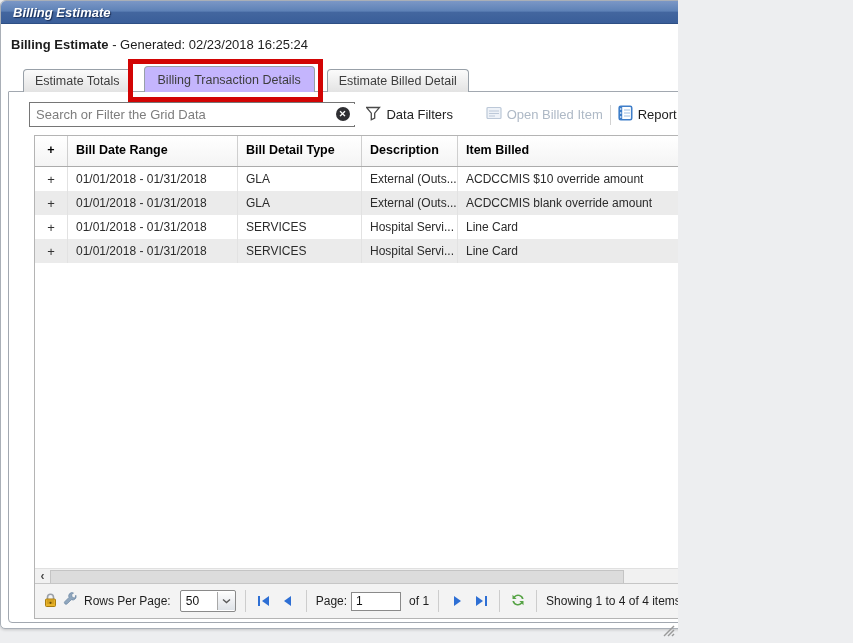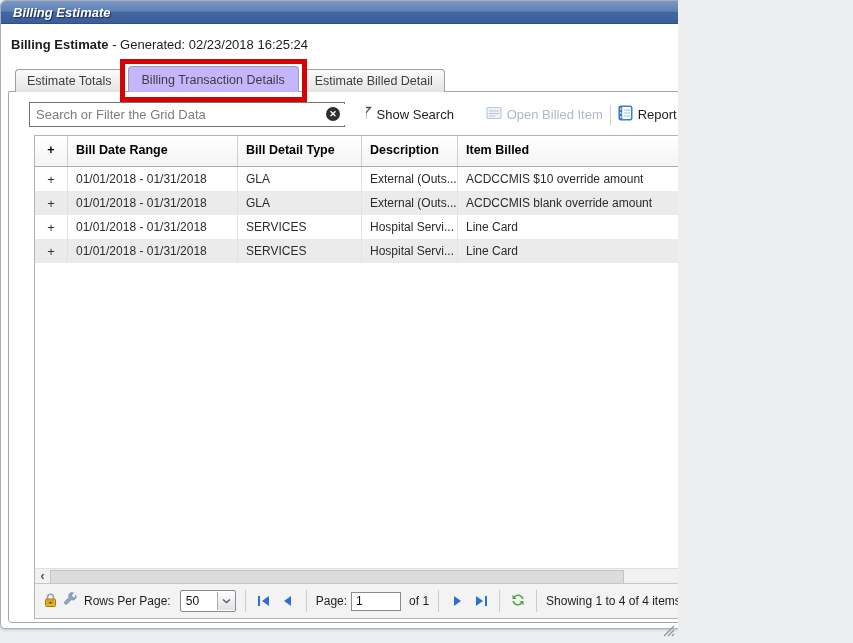--- a/index.html
+++ b/index.html
@@ -17,21 +17,21 @@
   .tb-options-label{font-size:12.5px;font-weight:bold;color:#fff;text-shadow:1px 1px 1px rgba(10,25,60,.7);}
   .tb-glyph{width:14px;height:14px;display:flex;align-items:center;justify-content:center;}
   .tb-close{font-size:12px;font-weight:bold;color:#f2f5fb;text-shadow:1px 1px 1px rgba(10,25,60,.6);}
   .tb-sp{width:8px;}
   
   .genline{position:absolute;left:10px;top:36px;font-size:13px;color:#1c1c1c;}
   .genline b{font-weight:bold;}
   
   .tabstrip{position:absolute;left:14px;top:64px;height:27px;display:flex;align-items:flex-end;gap:4px;z-index:4;}
   .tab{font-size:12.5px;color:#3d3d3d;background:linear-gradient(#fbfbfb,#e3e3e3);
-    border:1px solid #98a0a8;border-bottom:none;border-radius:4px 4px 0 0;padding:4px 11px 4px;cursor:default;}
+    border:1px solid #98a0a8;border-bottom:none;border-radius:4px 4px 0 0;padding:4px 11px 4px;cursor:default;margin-left:8px;}
   .tabwrap{position:relative;display:inline-block;}
   .tab.active{background:#c4b5fd;padding:6px 13px 5px;position:relative;z-index:6;}
   .annotation{position:absolute;left:-8px;right:-8px;top:-7px;bottom:-10px;border:5px solid #d20404;z-index:9;pointer-events:none;}
   
   .panel{position:absolute;left:7px;top:90px;width:835px;height:530px;background:#fff;
     border:1px solid #a2a8b0;border-radius:1px 1px 4px 4px;z-index:3;}
   
   .toolbar{position:absolute;left:0;top:9px;right:0;height:27px;display:flex;align-items:center;}
   .searchwrap{position:relative;margin-left:20px;width:356px;height:23px;border:1px solid #767676;background:#fff;}
   .searchwrap input{position:absolute;left:4px;top:1px;right:22px;bottom:1px;border:none;outline:none;
@@ -150,21 +150,21 @@
           <input type="text" placeholder="Search or Filter the Grid Data" style="">
           <span class="clearbtn">✕</span>
         </div>
         <span style="width:12px"></span>
         <div class="tool-item">
           <span>
             <svg width="16" height="15" viewBox="0 0 16 15">
                 <path d="M1.5 1.5 h13 L9.7 7.2 V12.2 L6.3 13.8 V7.2 Z" fill="#fff" stroke="#4a4a4a" stroke-width="1.3"></path>
               </svg>
           </span>
-          <span>Show Search</span>
+          <span>Data Filters</span>
         </div>
         <span style="width:36px"></span>
         <div class="tool-item disabled">
           <span>
             <svg width="16" height="14" viewBox="0 0 16 14">
                 <rect x="1" y="1.5" width="14" height="11" rx="1" fill="#eef2f8" stroke="#bcc8d8" stroke-width="1.2"></rect>
                 <line x1="3" y1="5" x2="13" y2="5" stroke="#bcc8d8"></line>
                 <line x1="3" y1="7.5" x2="13" y2="7.5" stroke="#bcc8d8"></line>
                 <line x1="3" y1="10" x2="9" y2="10" stroke="#bcc8d8"></line>
               </svg>

